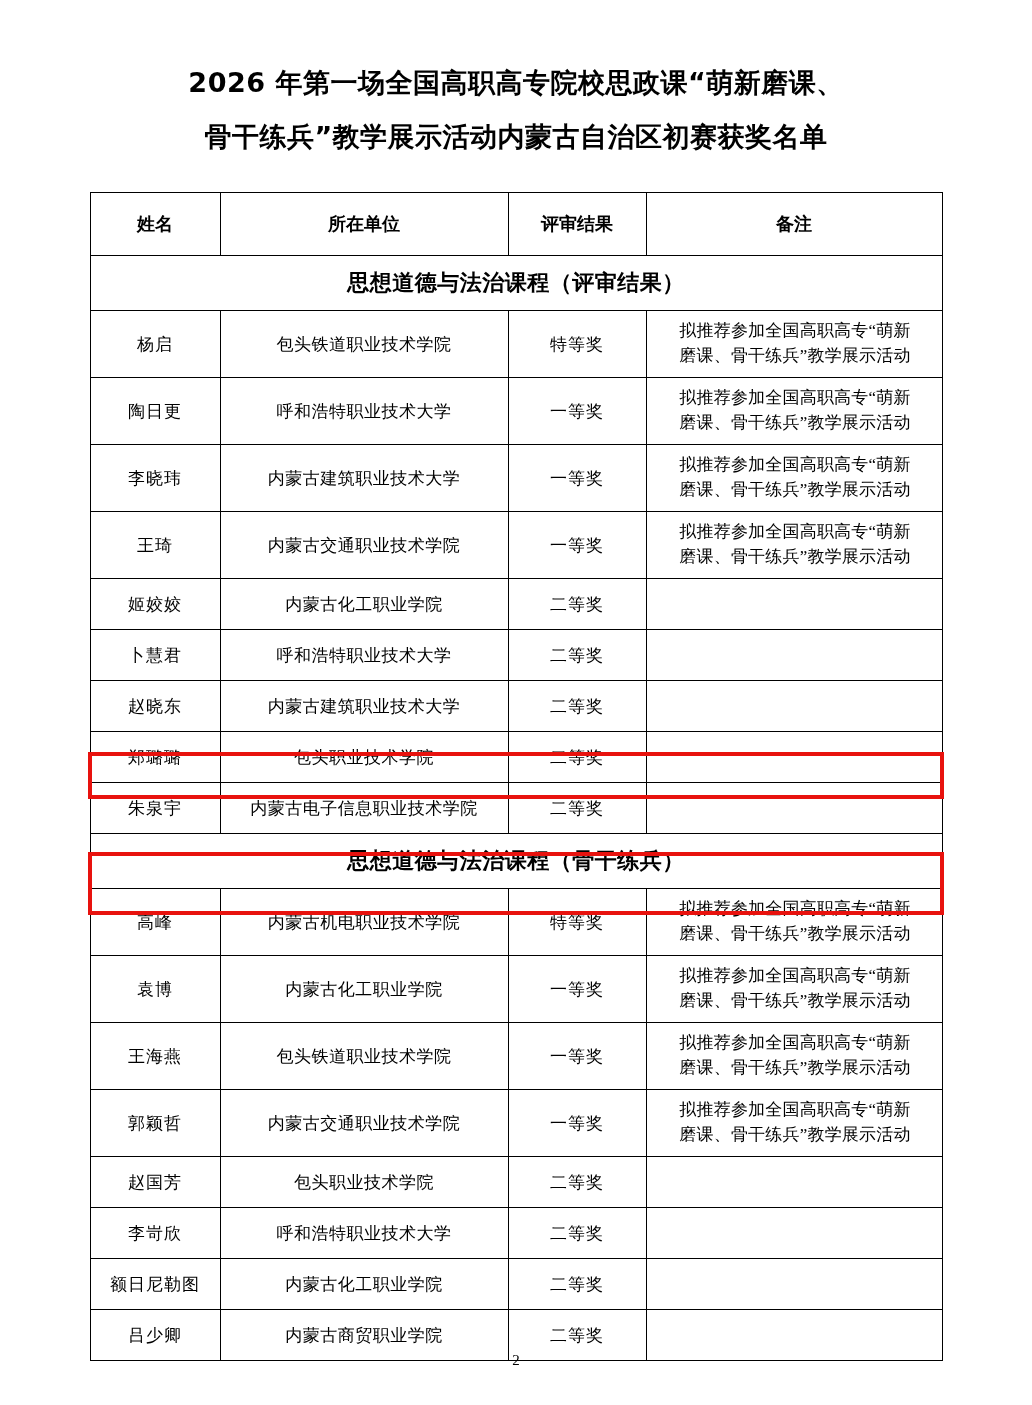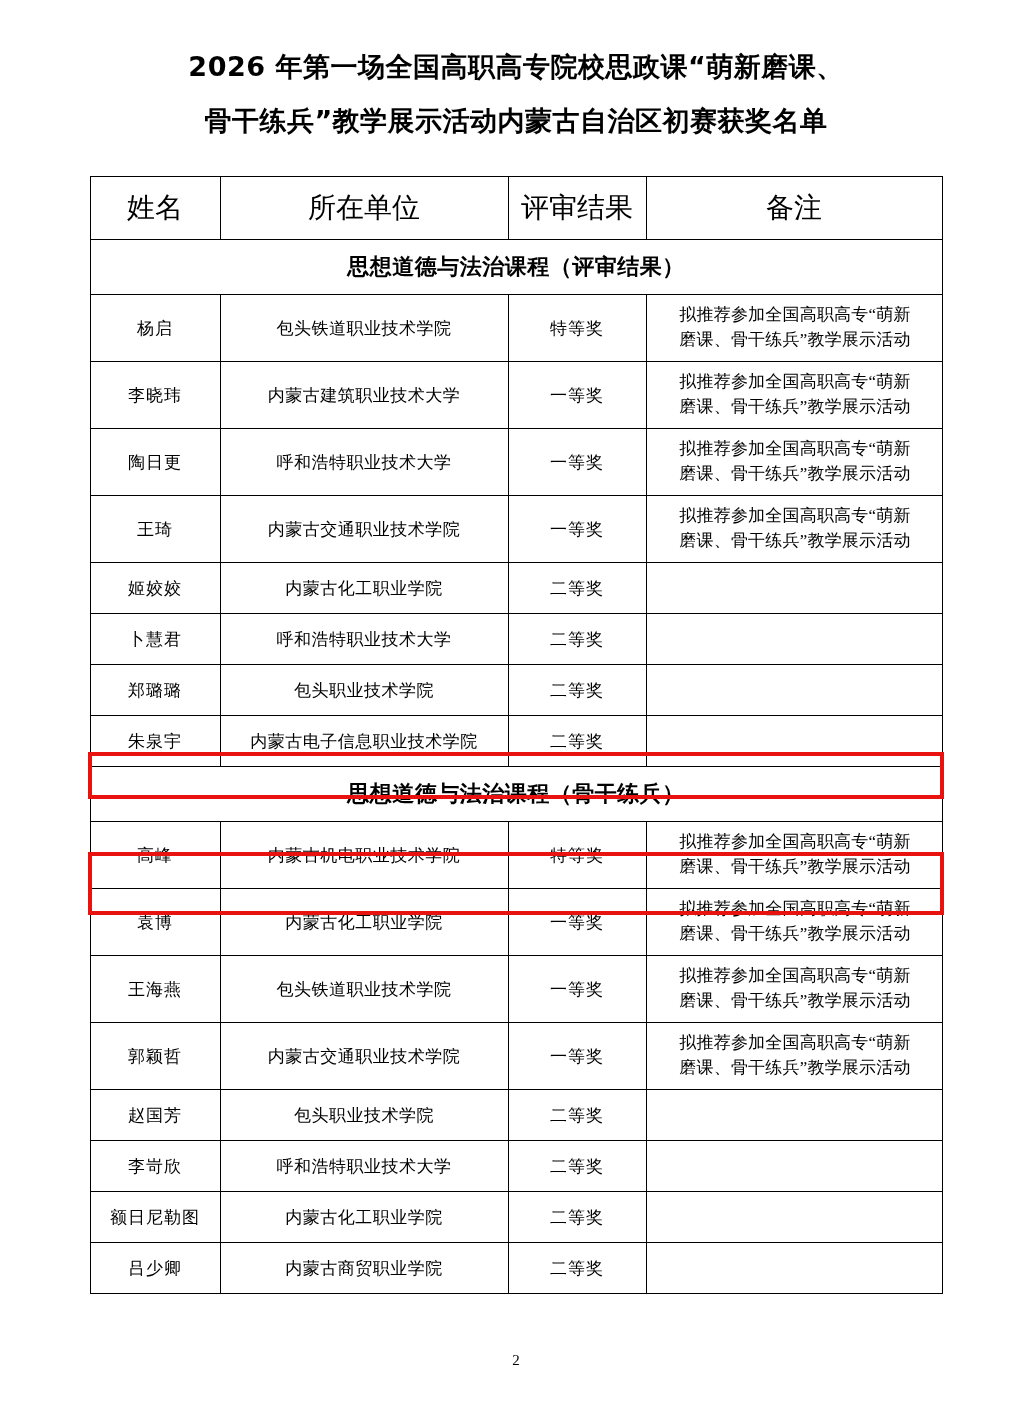--- a/index.html
+++ b/index.html
@@ -23,21 +23,21 @@
     position: relative;
   }
   .doc-title {
     text-align: center;
     font-family: "DejaVu Sans", "Liberation Sans", sans-serif;
     font-weight: bold;
     font-size: 27px;
     line-height: 54px;
     letter-spacing: 0.5px;
     margin: 0;
-    padding-top: 40px;
+    padding-top: 56px;
   }
   .doc-title .line {
     display: block;
     white-space: nowrap;
   }
   table.award-table {
     border-collapse: collapse;
     width: 852px;
     margin: 28px auto 0 auto;
     table-layout: fixed;
@@ -50,22 +50,22 @@
     text-align: center;
   }
   col.c-name  { width: 130px; }
   col.c-unit  { width: 288px; }
   col.c-res   { width: 138px; }
   col.c-note  { width: 296px; }
 
   .hdr td {
     height: 62px;
     font-family: "DejaVu Sans", "Liberation Sans", sans-serif;
-    font-weight: normal;
-    font-size: 28px;
+    font-weight: bold;
+    font-size: 18px;
   }
   .section td {
     height: 54px;
     font-family: "DejaVu Sans", "Liberation Sans", sans-serif;
     font-weight: bold;
     font-size: 22px;
     letter-spacing: 0.5px;
   }
   .row td {
     height: 44px;
@@ -139,55 +139,61 @@
       <tr class="row tall">
         <td class="name-cell">杨启</td>
         <td class="unit-cell">包头铁道职业技术学院</td>
         <td class="res-cell">特等奖</td>
         <td class="note-cell">
           <span>拟推荐参加全国高职高专“萌新</span>
           <span>磨课、骨干练兵”教学展示活动</span>
         </td>
       </tr>
       <tr class="row tall">
+        <td class="name-cell">陶日更</td>
+        <td class="unit-cell">呼和浩特职业技术大学</td>
+        <td class="res-cell">一等奖</td>
+        <td class="note-cell">
+          <span>拟推荐参加全国高职高专“萌新</span>
+          <span>磨课、骨干练兵”教学展示活动</span>
+        </td>
+      </tr>
+      <tr class="row tall">
         <td class="name-cell">李晓玮</td>
         <td class="unit-cell">内蒙古建筑职业技术大学</td>
         <td class="res-cell">一等奖</td>
         <td class="note-cell">
           <span>拟推荐参加全国高职高专“萌新</span>
           <span>磨课、骨干练兵”教学展示活动</span>
         </td>
       </tr>
       <tr class="row tall">
-        <td class="name-cell">陶日更</td>
-        <td class="unit-cell">呼和浩特职业技术大学</td>
-        <td class="res-cell">一等奖</td>
-        <td class="note-cell">
-          <span>拟推荐参加全国高职高专“萌新</span>
-          <span>磨课、骨干练兵”教学展示活动</span>
-        </td>
-      </tr>
-      <tr class="row tall">
         <td class="name-cell">王琦</td>
         <td class="unit-cell">内蒙古交通职业技术学院</td>
         <td class="res-cell">一等奖</td>
         <td class="note-cell">
           <span>拟推荐参加全国高职高专“萌新</span>
           <span>磨课、骨干练兵”教学展示活动</span>
         </td>
       </tr>
       <tr class="row">
         <td class="name-cell">姬姣姣</td>
         <td class="unit-cell">内蒙古化工职业学院</td>
         <td class="res-cell">二等奖</td>
         <td class="note-cell"></td>
       </tr>
       <tr class="row">
         <td class="name-cell">卜慧君</td>
         <td class="unit-cell">呼和浩特职业技术大学</td>
+        <td class="res-cell">二等奖</td>
+        <td class="note-cell"></td>
+      </tr>
+      <tr class="row">
+        <td class="name-cell">赵晓东</td>
+        <td class="unit-cell">内蒙古建筑职业技术大学</td>
         <td class="res-cell">二等奖</td>
         <td class="note-cell"></td>
       </tr>
       <tr class="row">
         <td class="name-cell">郑璐璐</td>
         <td class="unit-cell">包头职业技术学院</td>
         <td class="res-cell">二等奖</td>
         <td class="note-cell"></td>
       </tr>
       <tr class="row">

